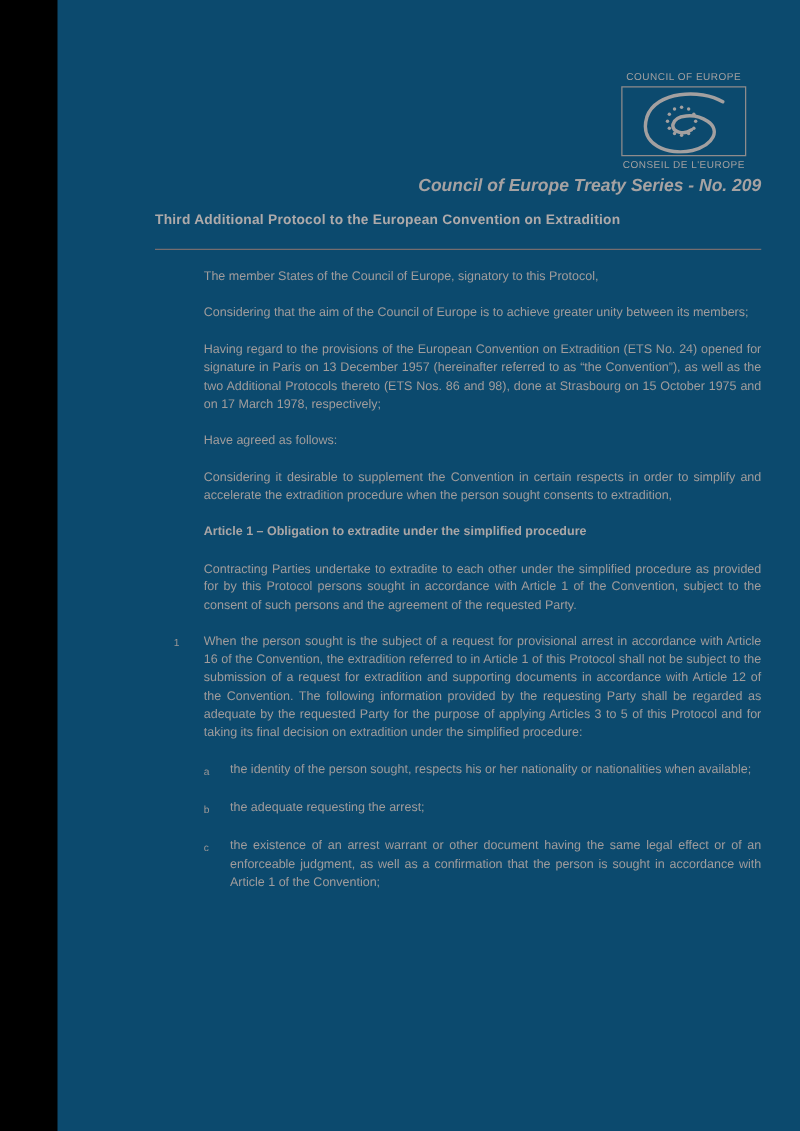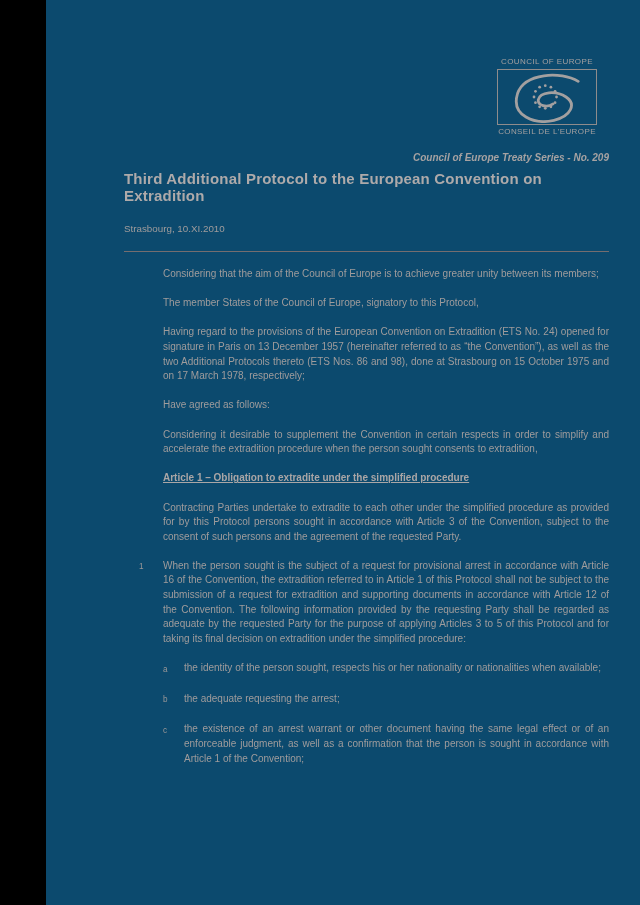--- a/index.html
+++ b/index.html
@@ -43,33 +43,33 @@
     height: 56px;
     border: 1px solid #8f8c8c;
     display: flex;
     align-items: center;
     justify-content: center;
   }
   .logo-box svg { display: block; }
   
   .series {
     position: absolute;
-    top: 152px;
+    top: 140px;
     right: 77px;
-    font-size: 10px;
+    font-size: 14px;
     font-style: italic;
     font-weight: bold;
     color: #a6a2a2;
     white-space: nowrap;
   }
   
   .title {
     margin: 0;
     padding-top: 170px;
-    font-size: 15px;
+    font-size: 11px;
     font-weight: bold;
     color: #aeaaaa;
     letter-spacing: 0.2px;
   }
   .place-date {
     margin-top: 19px;
     font-size: 9.8px;
     color: #a09c9c;
   }
   .rule {
@@ -87,21 +87,20 @@
   }
   .para, .clause-text, .sub-text {
     text-align: justify;
   }
   .para { margin: 0 0 14.6px 0; }
   .article-heading {
     margin: 0 0 14.6px 0;
     font-size: 10px;
     font-weight: bold;
     color: #aaa6a6;
-    text-decoration: underline;
   }
   .clause {
     position: relative;
     margin: 0 0 14.6px 0;
   }
   .clause-num {
     position: absolute;
     left: -24px;
     top: 1px;
     font-size: 8.2px;
@@ -147,33 +146,32 @@
         </g>
       </svg>
     </div>
     <div class="logo-caption bottom">CONSEIL DE L'EUROPE</div>
   </div>
 
   <div class="series">Council of Europe Treaty Series - No. 209</div>
 
   <h1 class="title">Third Additional Protocol to the European Convention on Extradition</h1>
 
-  <div class="place-date">Strasbourg, 10.XI.2010</div>
 
   <hr class="rule">
 
   <div class="doc-body">
+    <p class="para">The member States of the Council of Europe, signatory to this Protocol,</p>
     <p class="para">Considering that the aim of the Council of Europe is to achieve greater unity between its members;</p>
-    <p class="para">The member States of the Council of Europe, signatory to this Protocol,</p>
     <p class="para">Having regard to the provisions of the European Convention on Extradition (ETS No. 24) opened for signature in Paris on 13 December 1957 (hereinafter referred to as “the Convention”), as well as the two Additional Protocols thereto (ETS Nos. 86 and 98), done at Strasbourg on 15 October 1975 and on 17 March 1978, respectively;</p>
     <p class="para">Have agreed as follows:</p>
     <p class="para">Considering it desirable to supplement the Convention in certain respects in order to simplify and accelerate the extradition procedure when the person sought consents to extradition,</p>
 
     <h2 class="article-heading">Article 1 – Obligation to extradite under the simplified procedure</h2>
-    <p class="para">Contracting Parties undertake to extradite to each other under the simplified procedure as provided for by this Protocol persons sought in accordance with Article 3 of the Convention, subject to the consent of such persons and the agreement of the requested Party.</p>
+    <p class="para">Contracting Parties undertake to extradite to each other under the simplified procedure as provided for by this Protocol persons sought in accordance with Article 1 of the Convention, subject to the consent of such persons and the agreement of the requested Party.</p>
 
 
     <div class="clause">
       <span class="clause-num">1</span>
       <p class="clause-text">When the person sought is the subject of a request for provisional arrest in accordance with Article 16 of the Convention, the extradition referred to in Article 1 of this Protocol shall not be subject to the submission of a request for extradition and supporting documents in accordance with Article 12 of the Convention. The following information provided by the requesting Party shall be regarded as adequate by the requested Party for the purpose of applying Articles 3 to 5 of this Protocol and for taking its final decision on extradition under the simplified procedure:</p>
     </div>
 
     <div class="sub-item">
       <span class="sub-label">a</span>
       <p class="sub-text">the identity of the person sought, respects his or her nationality or nationalities when available;</p>

